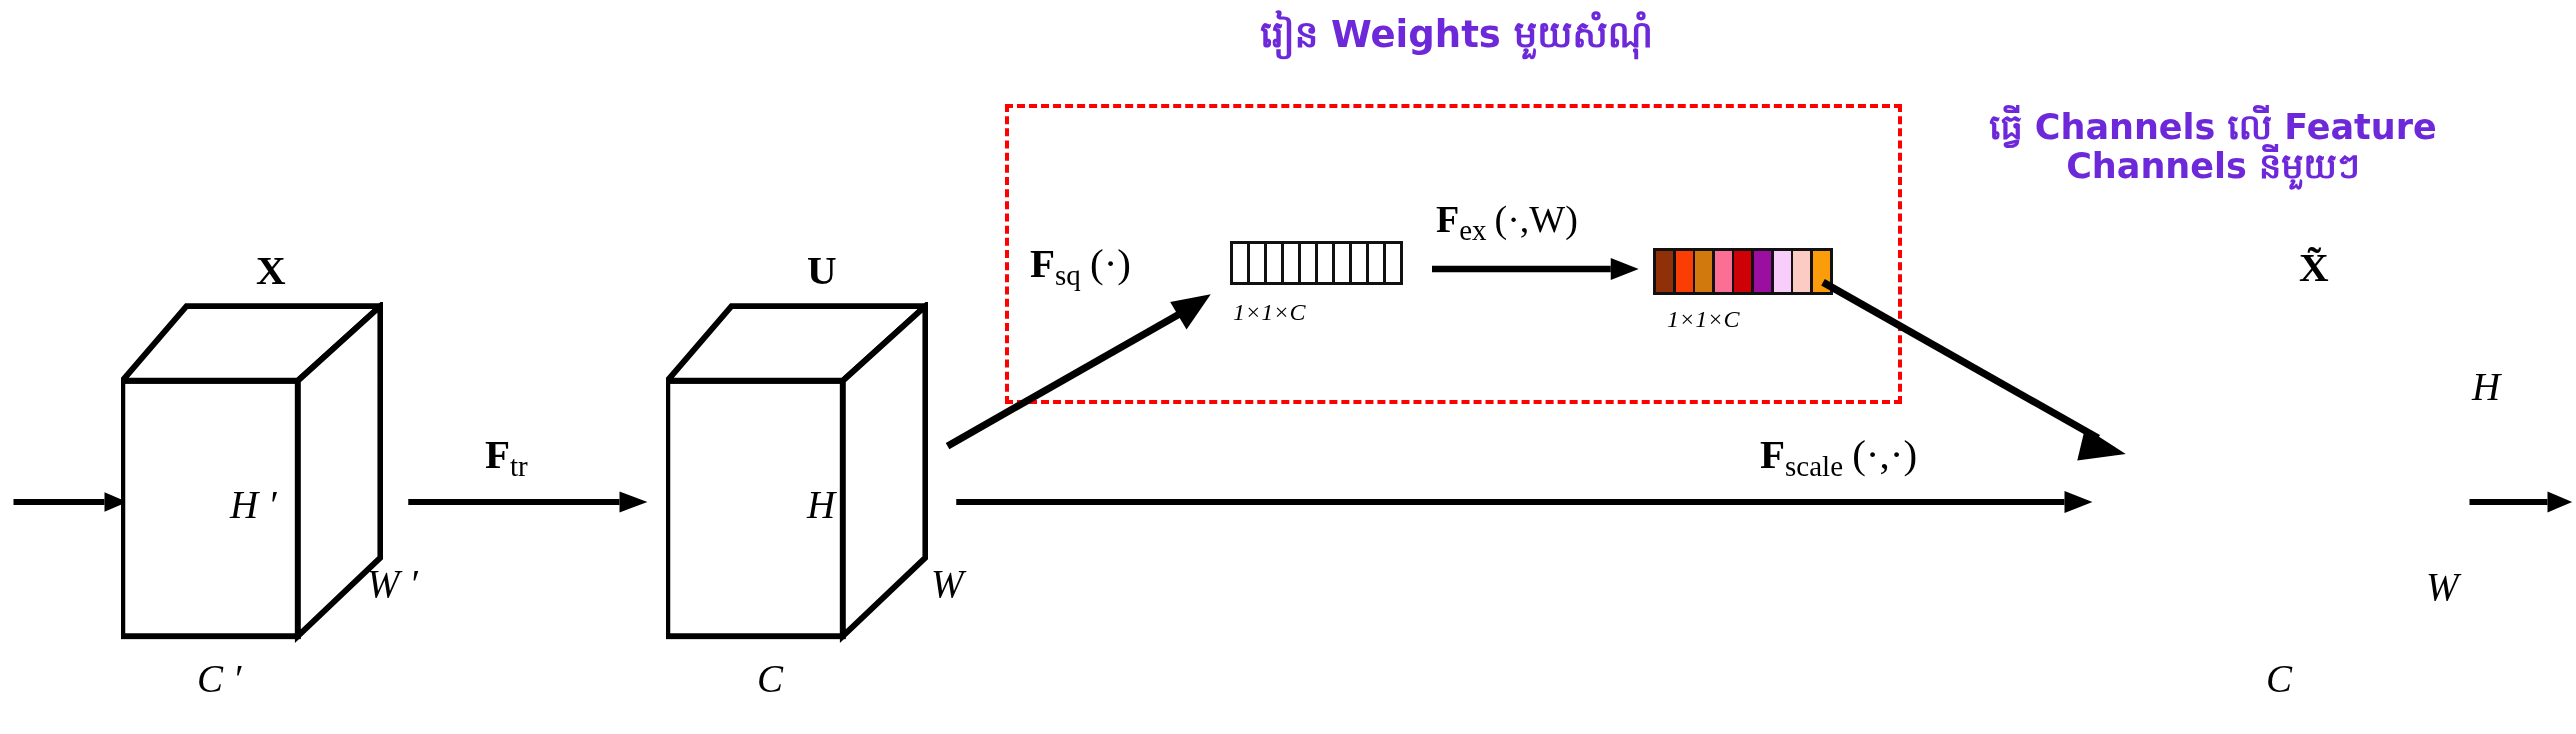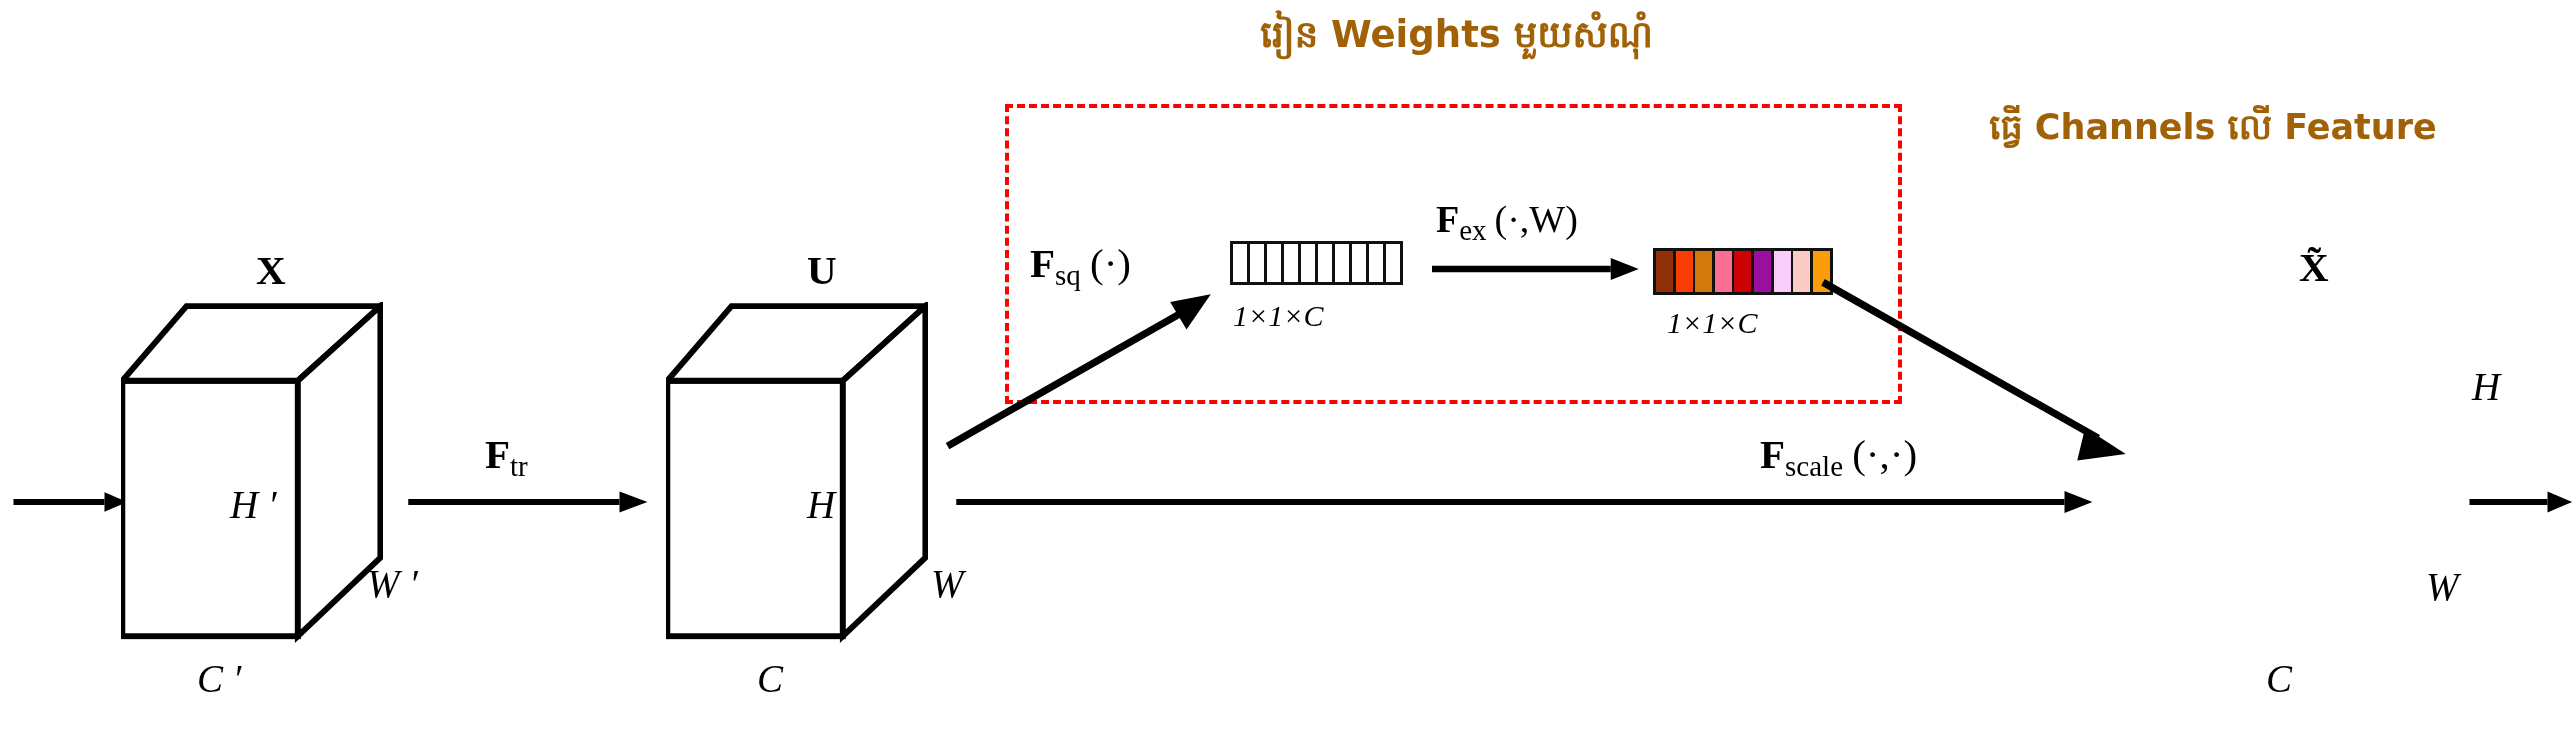--- a/index.html
+++ b/index.html
@@ -1,30 +1,30 @@
 <!DOCTYPE html>
 <html style="font-size:10.5px"><head>
 <meta charset="utf-8">
 <style>
   html,body{margin:0;padding:0;background:#fff;}
   body{width:2576px;height:735px;position:relative;overflow:hidden;
        font-family:"Liberation Serif","DejaVu Serif",serif;color:#000;}
   .abs{position:absolute;}
   .mathbf{font-family:"Liberation Serif","DejaVu Serif",serif;font-weight:bold;}
-  .khmer{font-family:"DejaVu Sans","Liberation Sans",sans-serif;color:#a16207;
+  .khmer{font-family:"DejaVu Sans","Liberation Sans",sans-serif;color:#6d28d9;
          font-weight:bold;line-height:1.12;text-align:center;white-space:nowrap;}
 
   
   #dashed-region{left:1005px;top:104px;width:897px;height:300px;
       border:4.6px dashed #ff0000;box-sizing:border-box;}
 
   
   .biglabel{font-size:41px;font-weight:bold;}
   .dimlabel{font-size:39px;font-style:italic;}
-  .veclabel{font-size:30px;font-style:italic;font-family:Liberation Serif, serif;}
+  .veclabel{font-size:24px;font-style:italic;font-family:Liberation Serif, serif;}
   .fnlabel{font-size:41px;white-space:nowrap;}
   .fnlabel .sub{font-size:29px;vertical-align:-0.28em;}
 
   
   .cube-wire{position:absolute;}
   .cube-wire svg{display:block;}
 
   
   .vec{position:absolute;display:flex;border:3.3px solid #111;background:#111;box-sizing:content-box;}
   .vec .cell{width:14.4px;height:38px;background:#fff;margin-right:2.6px;}
@@ -42,20 +42,21 @@
 </style>
 </head>
 <body>
 
 <div class="abs" id="dashed-region"></div>
 
 <div class="abs khmer" id="anno-left" style="left:971px;top:14.4px;width:971px;font-size:37px;">រៀន Weights មួយសំណុំ</div>
 
 <div class="abs khmer" id="anno-right" style="left:1882px;top:108px;width:662px;font-size:35px;">
   <div>ធ្វើ Channels លើ Feature</div>
+  <div>Channels នីមួយៗ</div>
 </div>
 
 <svg class="arrowsvg" style="left:13px;top:489px;" width="118" height="26" viewBox="0 0 180 40">
   <line x1="0" y1="20" x2="140" y2="20" stroke="#000" stroke-width="9"></line>
   <polygon points="140,5 175,20 140,35" fill="#000"></polygon>
 </svg>
 
 <div class="cube-wire" style="left:121px;top:302px;">
   <svg width="262" height="354" viewBox="0 0 400 540">
 

